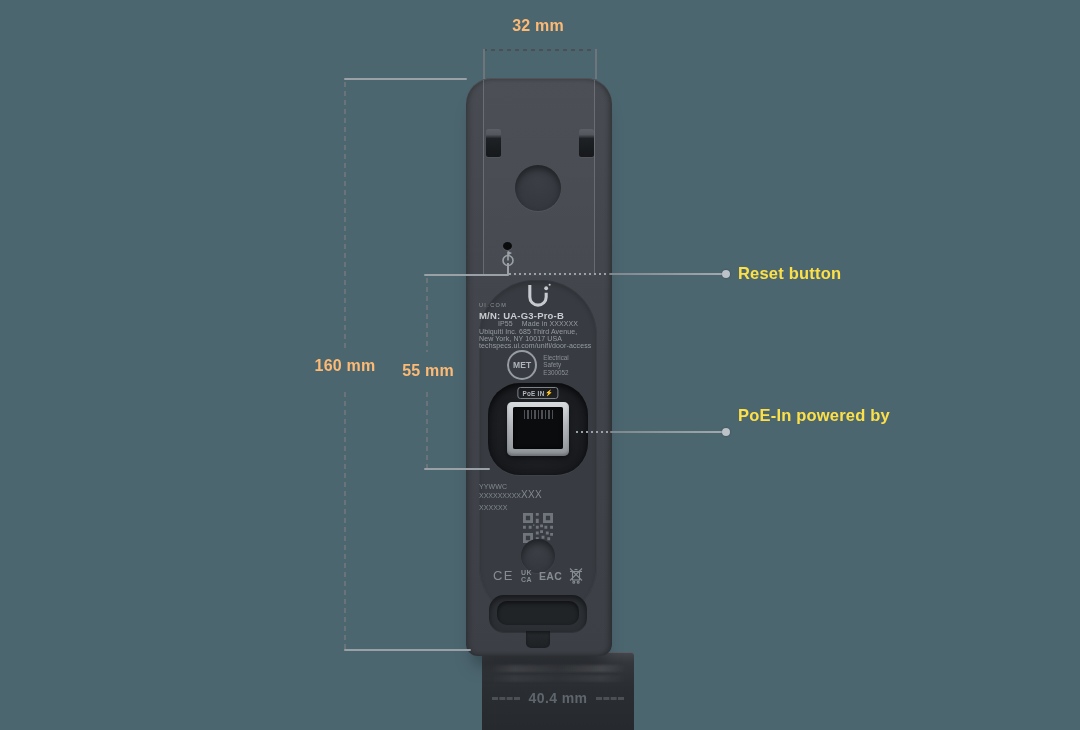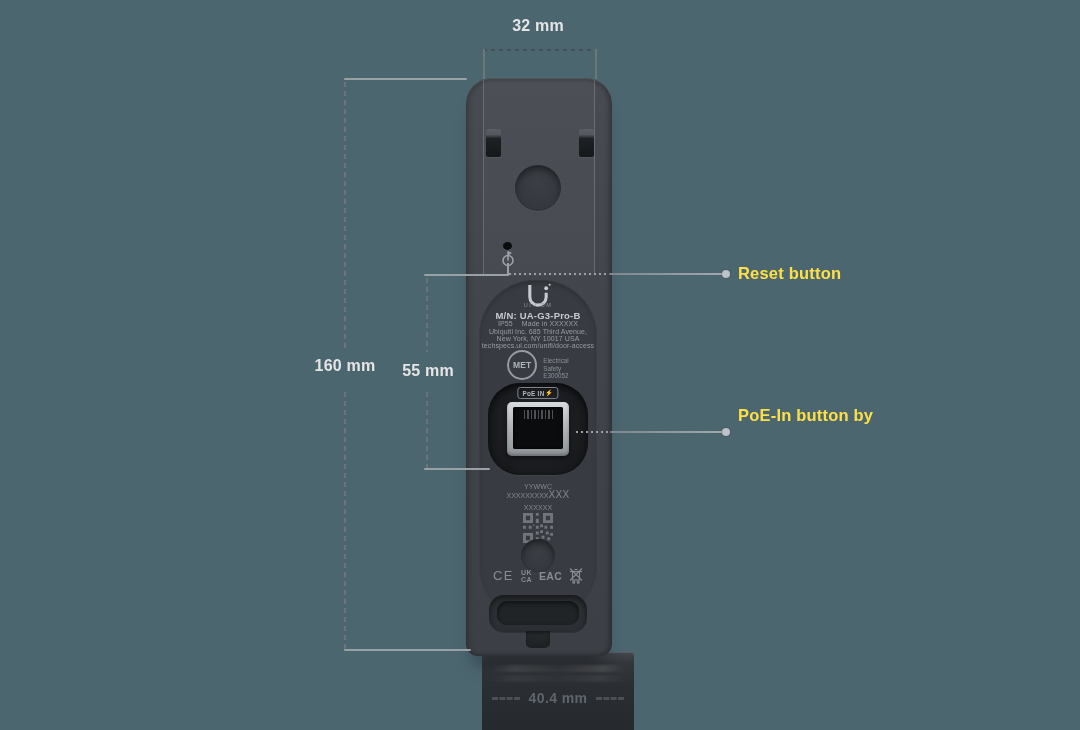--- a/index.html
+++ b/index.html
@@ -5,21 +5,21 @@
   html,body{margin:0;padding:0;background:#2b3338;}
   .stage{
     position:relative;width:1080px;height:730px;overflow:hidden;
     background:#4c6670;font-family:"Liberation Sans",sans-serif;
     -webkit-font-smoothing:antialiased;
   }
   .abs{position:absolute;}
 
   
   .dim-text{
-    position:absolute;color:#e5e5e5;font-size:16px;font-weight:700;
+    position:absolute;color:#fdba74;font-size:16px;font-weight:700;
     letter-spacing:.2px;text-align:center;
   }
   .callout-text{
     position:absolute;color:#fde047;font-size:16.5px;font-weight:600;
     line-height:23px;letter-spacing:.2px;
   }
 
   
   .vdash{position:absolute;width:2px;
     background:repeating-linear-gradient(180deg,#6b737a 0 5px,rgba(0,0,0,0) 5px 9px);}
@@ -56,27 +56,27 @@
   .reset-hole{position:absolute;left:503px;top:242px;width:9px;height:8px;border-radius:50%;
     background:#0a0b0c;box-shadow:0 1px 1px rgba(255,255,255,.10);}
 
   
   .label-panel{
     position:absolute;left:479px;top:280px;width:118px;height:342px;border-radius:56px;
     background:#383c42;
     box-shadow:inset 0 0 0 1px rgba(255,255,255,.035),inset 0 3px 5px rgba(0,0,0,.2);
     color:#989ea4;
   }
-  .lp-center{position:absolute;left:0;width:100%;text-align:center;}
+  .lp-center{position:absolute;left:0;width:100%;text-align:left;}
   .brand-url{top:22px;font-size:5.5px;letter-spacing:1.4px;color:#8f959b;}
   .model{top:30px;font-size:9.5px;font-weight:700;color:#c8ccd1;letter-spacing:.2px;}
   .lbl-sm{font-size:7px;line-height:7.2px;color:#979da3;letter-spacing:.1px;}
   .row-flex{position:absolute;left:0;width:100%;display:flex;justify-content:center;gap:9px;}
   .met-row{position:absolute;left:0;top:70px;width:100%;display:flex;justify-content:center;
-    align-items:flex-end;gap:6px;}
+    align-items:center;gap:6px;}
   .met-circle{width:26px;height:26px;border:2px solid #969ca2;border-radius:50%;
     display:flex;align-items:center;justify-content:center;
     font-size:8.5px;font-weight:700;color:#aeb3b9;letter-spacing:.2px;}
   .met-text{font-size:6.3px;line-height:7.6px;color:#8a9096;text-align:left;}
 
   
   .port-recess{position:absolute;left:9px;top:103px;width:100px;height:92px;border-radius:32px;
     background:radial-gradient(ellipse at 50% 45%,#26292d 0%,#1b1d21 55%,#131518 100%);
     box-shadow:inset 0 3px 7px rgba(0,0,0,.7),0 1px 0 rgba(255,255,255,.04);}
   .poe-pill{position:absolute;left:50%;top:4px;transform:translateX(-50%);
@@ -259,16 +259,16 @@
   <div class="abs" style="left:507px;top:263px;width:2px;height:12px;background:#9aa0a5;"></div>
   <div class="hdot" style="left:509px;top:273px;width:100px;"></div>
   <div class="lead-solid" style="left:609px;top:273px;width:114px;"></div>
   <div class="lead-dot" style="left:722px;top:270px;"></div>
   <div class="callout-text" style="left:738px;top:262px;">Reset button</div>
 
   <div class="hdot" style="left:576px;top:431px;width:34px;"></div>
   <div class="lead-solid" style="left:610px;top:431px;width:113px;"></div>
   <div class="lead-dot" style="left:722px;top:428px;"></div>
   <div class="callout-text" style="left:738px;top:404px;">
-    <div>PoE-In button by</div>
+    <div>PoE-In powered by</div>
   </div>
 
 </div>
 
 </body></html>

